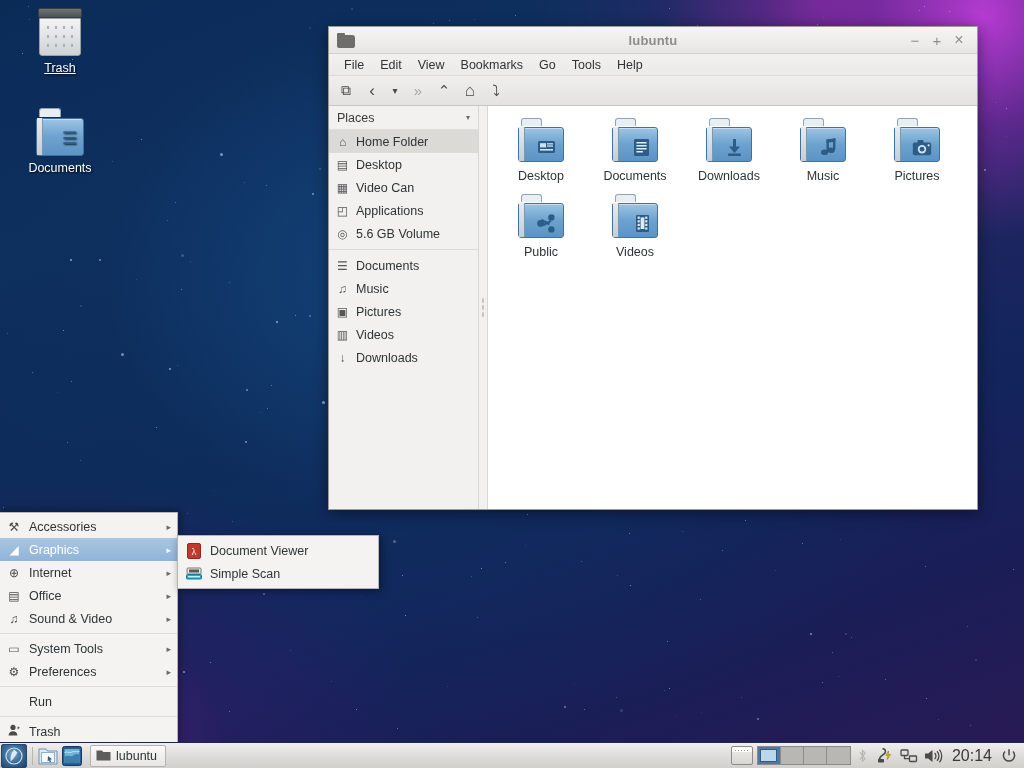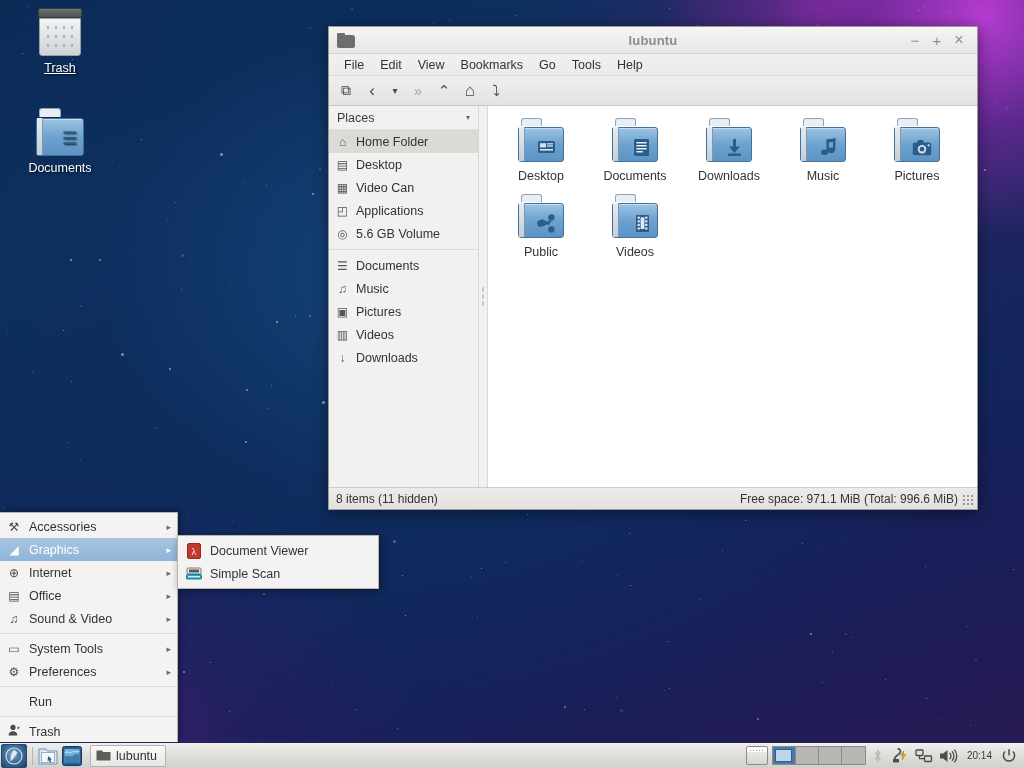--- a/index.html
+++ b/index.html
@@ -230,21 +230,21 @@
   }
   .showdesk::before {
     content:""; position:absolute; left:2px; top:1.5px; width:14px; height:2px;
     background-image: radial-gradient(#9a9895 .7px, transparent .9px); background-size:3px 3px;
   }
   .pager { display:flex; height:19px; border:1px solid #8d8b88; cursor:pointer; }
   .pg { width:23px; height:100%; background:#b9b7b4; border-right:1px solid #8d8b88; }
   .pg:last-child { border-right:none; }
   .pg.active { background:#4a7ba8; display:flex; align-items:center; justify-content:center; }
   .pg.active::after { content:""; width:15px; height:11px; background:#bcd6ec; border:1px solid #2f5d86; }
-  .clock { font-size:10px; color:#3a3a38; padding: 0 3px; white-space:nowrap; }
+  .clock { font-size:16px; color:#3a3a38; padding: 0 3px; white-space:nowrap; }
 </style>
 </head>
 <body>
 
 <div id="desktop">
   <div id="stars">
       <span class="star" style="left:156px;top:427px;width:1px;height:1px;opacity:0.58"></span>
       <span class="star" style="left:720px;top:476px;width:1px;height:1px;opacity:0.27"></span>
       <span class="star" style="left:83px;top:139px;width:1px;height:1px;opacity:0.55"></span>
       <span class="star" style="left:266px;top:185px;width:1px;height:1px;opacity:0.43"></span>
@@ -654,25 +654,20 @@
                     <rect x="10.2" y="9.8" width="2.2" height="2.2"></rect>
                     <rect x="10.2" y="13.4" width="2.2" height="2.2"></rect>
                     <rect x="5.6" y="3.4" width="3.8" height="11.6"></rect>
                   </g>
                 </svg>
               </span></span><span class="fname">Videos</span></div>
         </div>
     </div>
   </div>
 
-  <div class="statusbar">
-    <span>8 items (11 hidden)</span>
-    <span class="right">Free space: 971.1 MiB (Total: 996.6 MiB)</span>
-    <span class="grip-dots"></span>
-  </div>
 </div>
 
 <div id="appmenu">
   <div class="mi">
     <span class="mico">⚒</span>
     <span>Accessories</span>
     <span class="sub">▸</span>
   </div>
   <div class="mi hl">
     <span class="mico">◢</span>

